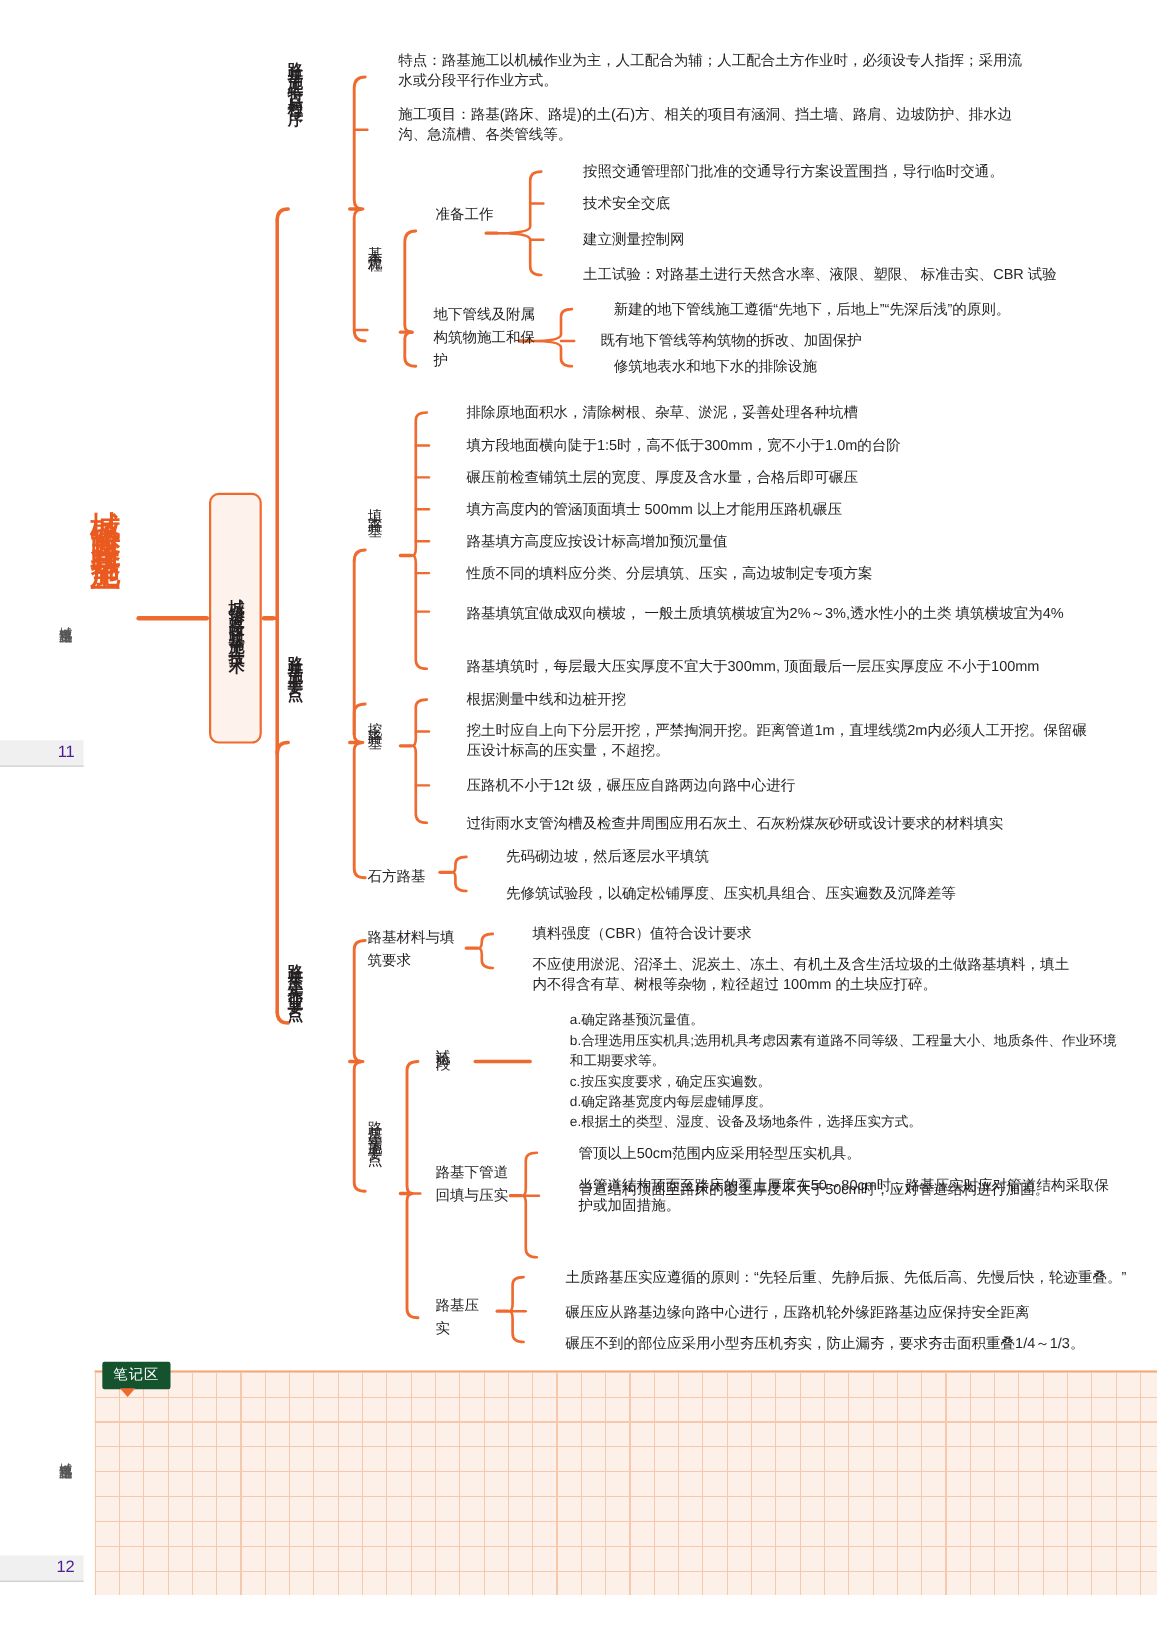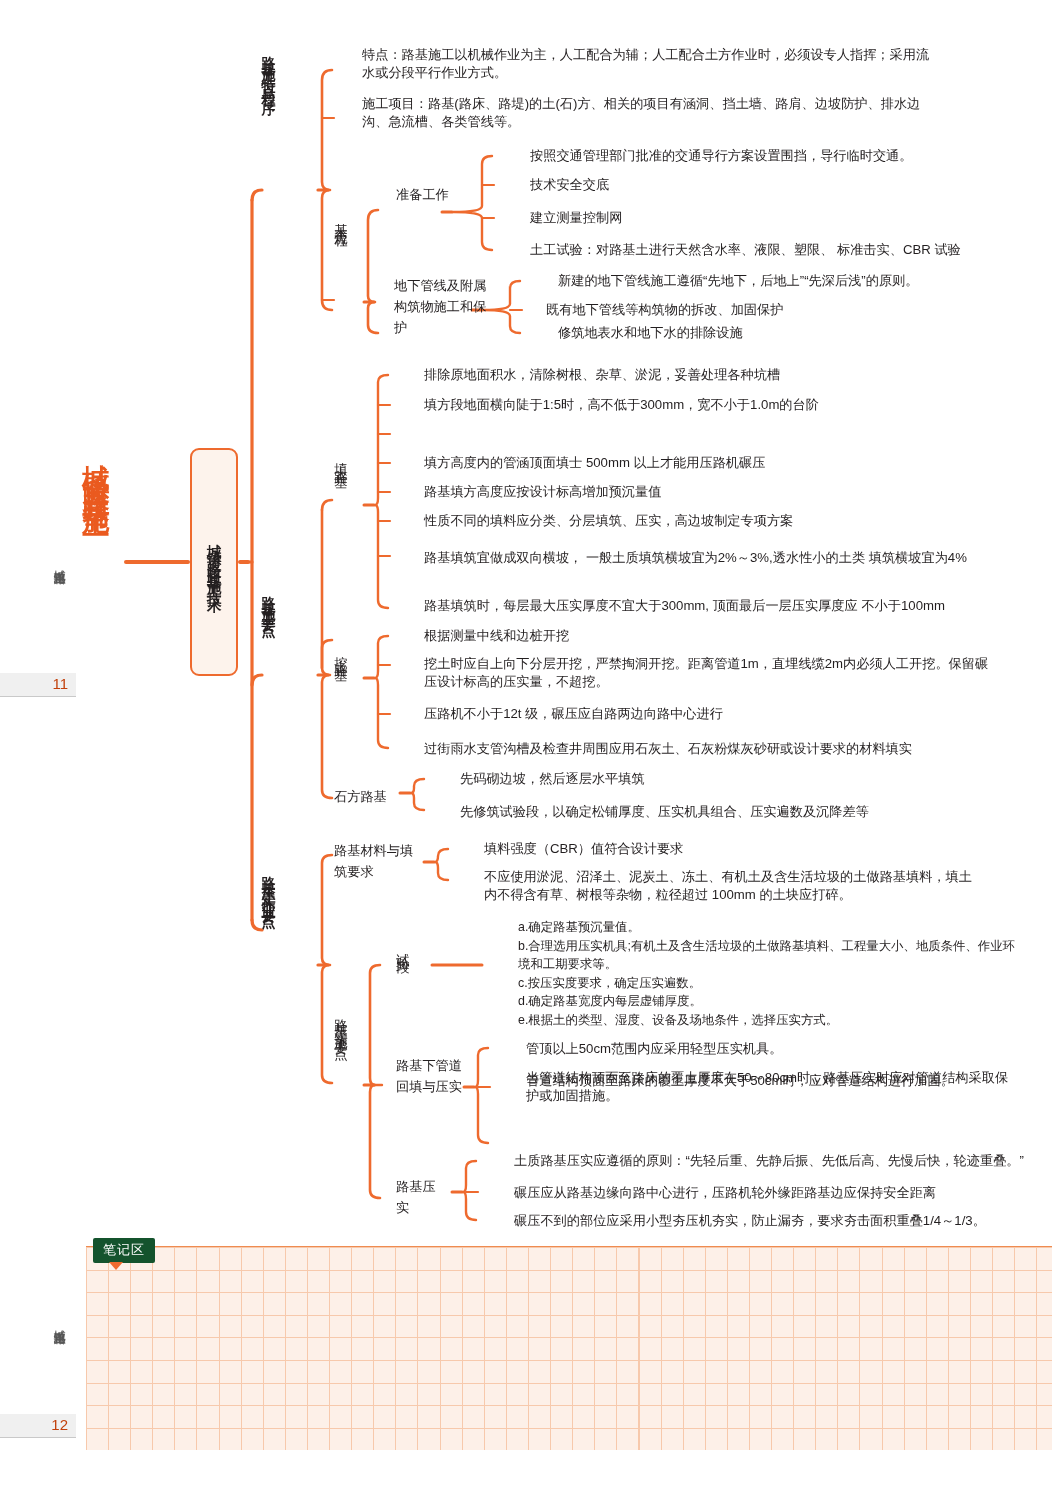--- a/index.html
+++ b/index.html
@@ -23,21 +23,21 @@
     left: 0;
     height: 24px;
     background: #f0f0f0;
     border-bottom: 1px solid #c9c9c9;
   }
   .page-strip .num {
     position: absolute;
     right: 8px;
     top: 2px;
     font-size: 15px;
-    color: #c2410c;
+    color: #4c1d95;
     font-family: "Liberation Sans", sans-serif;
   }
   .side-vert {
     position: absolute;
     writing-mode: vertical-rl;
     text-orientation: upright;
     font-size: 12px;
     color: #555;
     letter-spacing: 1px;
     line-height: 1.15;
@@ -256,49 +256,50 @@
   <div class="hlabel" style="left:394px; top:275px; width:96px;">地下管线及附属构筑物施工和保护</div>
 
   <div class="leaf" style="position:absolute; left:530px; top:272px; width:430px;">新建的地下管线施工遵循“先地下，后地上”“先深后浅”的原则。</div>
   <div class="leaf" style="position:absolute; left:518px; top:301px; width:430px;">既有地下管线等构筑物的拆改、加固保护</div>
   <div class="leaf" style="position:absolute; left:530px; top:324px; width:430px;">修筑地表水和地下水的排除设施</div>
 
   <div class="vlabel branch" style="left:334px; top:452px;">填土路基</div>
 
   <div class="leaf" style="position:absolute; left:396px; top:366px; width:560px;">排除原地面积水，清除树根、杂草、淤泥，妥善处理各种坑槽</div>
   <div class="leaf" style="position:absolute; left:396px; top:396px; width:560px;">填方段地面横向陡于1:5时，高不低于300mm，宽不小于1.0m的台阶</div>
+  <div class="leaf" style="position:absolute; left:396px; top:425px; width:560px;">碾压前检查铺筑土层的宽度、厚度及含水量，合格后即可碾压</div>
   <div class="leaf" style="position:absolute; left:396px; top:454px; width:560px;">填方高度内的管涵顶面填士 500mm 以上才能用压路机碾压</div>
   <div class="leaf" style="position:absolute; left:396px; top:483px; width:560px;">路基填方高度应按设计标高增加预沉量值</div>
   <div class="leaf" style="position:absolute; left:396px; top:512px; width:560px;">性质不同的填料应分类、分层填筑、压实，高边坡制定专项方案</div>
   <div class="leaf" style="position:absolute; left:396px; top:549px; width:556px;">路基填筑宜做成双向横坡， 一般土质填筑横坡宜为2%～3%,透水性小的土类 填筑横坡宜为4%</div>
   <div class="leaf" style="position:absolute; left:396px; top:597px; width:570px;">路基填筑时，每层最大压实厚度不宜大于300mm, 顶面最后一层压实厚度应 不小于100mm</div>
 
   <div class="vlabel branch" style="left:334px; top:645px;">挖土路基</div>
 
   <div class="leaf" style="position:absolute; left:396px; top:627px; width:560px;">根据测量中线和边桩开挖</div>
   <div class="leaf" style="position:absolute; left:396px; top:655px; width:570px;">挖土时应自上向下分层开挖，严禁掏洞开挖。距离管道1m，直埋线缆2m内必须人工开挖。保留碾压设计标高的压实量，不超挖。</div>
   <div class="leaf" style="position:absolute; left:396px; top:705px; width:560px;">压路机不小于12t 级，碾压应自路两边向路中心进行</div>
   <div class="leaf" style="position:absolute; left:396px; top:740px; width:570px;">过街雨水支管沟槽及检查井周围应用石灰土、石灰粉煤灰砂研或设计要求的材料填实</div>
 
   <div class="hlabel" style="left:334px; top:786px; width:68px;">石方路基</div>
 
   <div class="leaf" style="position:absolute; left:432px; top:770px; width:520px;">先码砌边坡，然后逐层水平填筑</div>
   <div class="leaf" style="position:absolute; left:432px; top:803px; width:520px;">先修筑试验段，以确定松铺厚度、压实机具组合、压实遍数及沉降差等</div>
 
-  <div class="hlabel" style="left:334px; top:841px; width:92px;font-family:Liberation Mono, monospace;">路基材料与填筑要求</div>
+  <div class="hlabel" style="left:334px; top:841px; width:92px;">路基材料与填筑要求</div>
 
   <div class="leaf" style="position:absolute; left:456px; top:840px; width:490px;">填料强度（CBR）值符合设计要求</div>
   <div class="leaf" style="position:absolute; left:456px; top:868px; width:500px;">不应使用淤泥、沼泽土、泥炭土、冻土、有机土及含生活垃圾的土做路基填料，填土内不得含有草、树根等杂物，粒径超过 100mm 的土块应打碎。</div>
 
   <div class="vlabel branch" style="left:334px; top:1008px;">路基压实施工要点</div>
 
   <div class="vlabel branch" style="left:396px; top:942px;">试验段</div>
 
   <div class="leaf small" style="position:absolute; left:490px; top:918px; width:500px; white-space:pre-line;">a.确定路基预沉量值。
-b.合理选用压实机具;有机土及含生活垃圾的土做路基填料、工程量大小、地质条件、作业环境和工期要求等。
+b.合理选用压实机具;选用机具考虑因素有道路不同等级、工程量大小、地质条件、作业环境和工期要求等。
 c.按压实度要求，确定压实遍数。
 d.确定路基宽度内每层虚铺厚度。
 e.根据土的类型、湿度、设备及场地条件，选择压实方式。</div>
 
   <div class="hlabel" style="left:396px; top:1055px; width:66px;">路基下管道回填与压实</div>
 
   <div class="leaf" style="position:absolute; left:498px; top:1040px; width:470px;">管顶以上50cm范围内应采用轻型压实机具。</div>
   <div class="leaf" style="position:absolute; left:498px; top:1072px; width:470px;">管道结构顶面至路床的覆土厚度不大于50cm时，应对管道结构进行加固。</div>
   <div class="leaf" style="position:absolute; left:498px; top:1069px; width:494px;">当管道结构顶面至路床的覆土厚度在50～80cm时，路基压实时应对管道结构采取保护或加固措施。</div>
 

